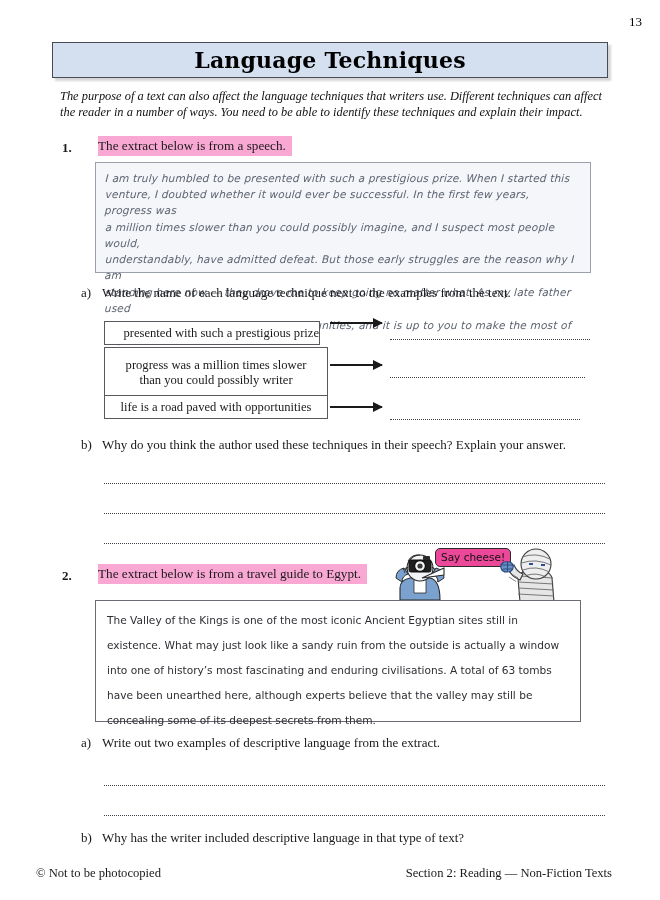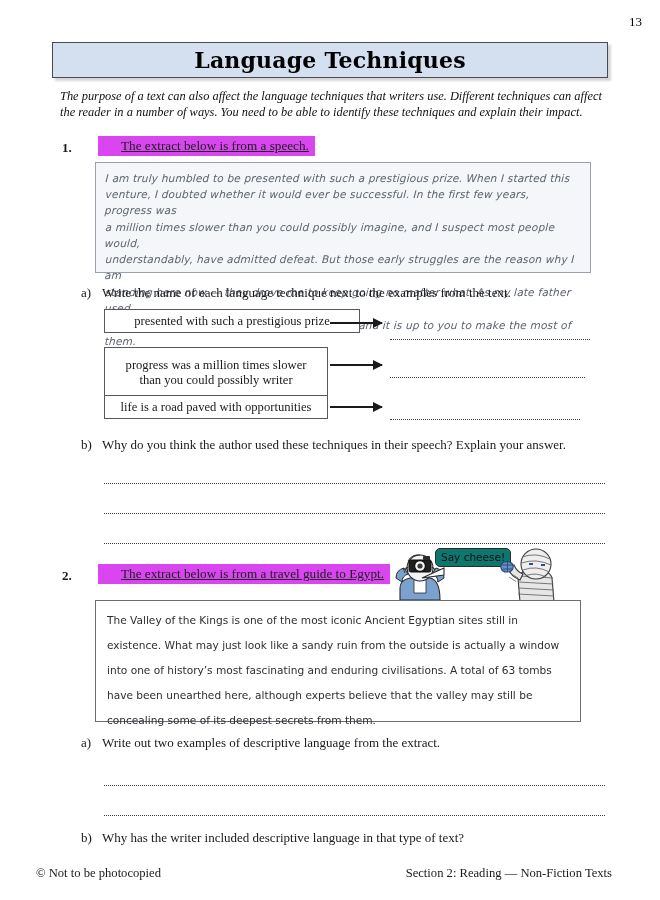--- a/index.html
+++ b/index.html
@@ -63,26 +63,25 @@
 
   
   .q-number {
     position: absolute;
     font-weight: bold;
     font-size: 13px;
     font-family: "Liberation Serif", serif;
   }
   .q-highlight {
     position: absolute;
-    background: #d946ef;
+    background: #f9a8d4;
     font-size: 13.2px;
-    padding: 2px 6px 3px 23px;
+    padding: 2px 6px 3px 0;
     line-height: 1.15;
     white-space: nowrap;
-    text-decoration: underline;
   }
 
   
   .speech-box {
     position: absolute;
     left: 95px;
     top: 162px;
     width: 496px;
     height: 111px;
     background: #f4f6fa;
@@ -152,21 +151,21 @@
     border-bottom: 1.6px dotted #40404a;
     height: 0;
   }
 
   
   .cartoon {
     position: absolute;
   }
   .speech-bubble {
     position: absolute;
-    background: #0f766e;
+    background: #ec4899;
     border: 1.3px solid #2a2a2a;
     border-radius: 5px;
     font-size: 10.5px;
     padding: 2px 5px 3px 5px;
     font-family: "DejaVu Sans", sans-serif;
     color: #111;
     white-space: nowrap;
   }
 
   
@@ -226,21 +225,21 @@
   <div class="speech-text">venture, I doubted whether it would ever be successful.  In the first few years, progress was</div>
   <div class="speech-text">a million times slower than you could possibly imagine, and I suspect most people would,</div>
   <div class="speech-text">understandably, have admitted defeat.  But those early struggles are the reason why I am</div>
   <div class="speech-text">standing here now —  they drove me to keep going no matter what.  As my late father used</div>
   <div class="speech-text">to say, life is a road paved with opportunities, and it is up to you to make the most of them.</div>
 </div>
 
 <div class="sub-letter" style="left:81px; top:285px;">a)</div>
 <div class="sub-text" style="left:102px; top:285px;">Write the name of each language technique next to the examples from the text.</div>
 
-<div class="ex-box" style="left:104px; top:309px; width:256px; height:24px;">
+<div class="ex-box" style="left:104px; top:321px; width:216px; height:24px;align-items:flex-end;">
   <span>presented with such a prestigious prize</span>
 </div>
 <div class="arrow" style="left:330px; top:322px; width:52px;"></div>
 <div class="dotline" style="left:390px; top:339px; width:200px;"></div>
 
 <div class="ex-box" style="left:104px; top:347px; width:224px; height:52px;">
   <span>progress was a million times slower</span>
   <span>than you could possibly writer</span>
 </div>
 <div class="arrow" style="left:330px; top:364px; width:52px;"></div>

